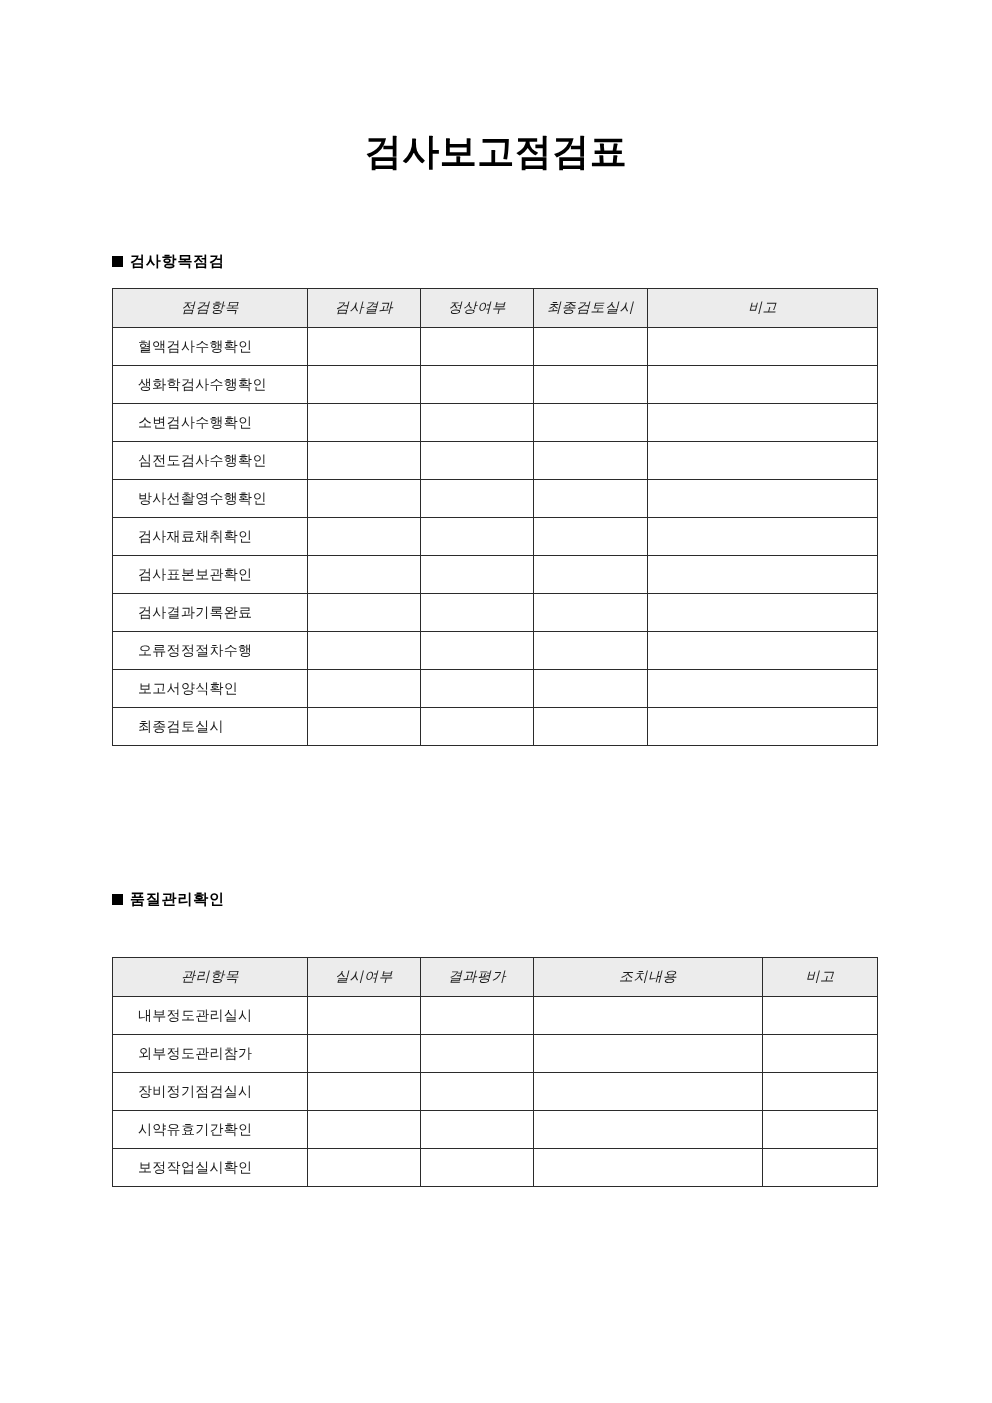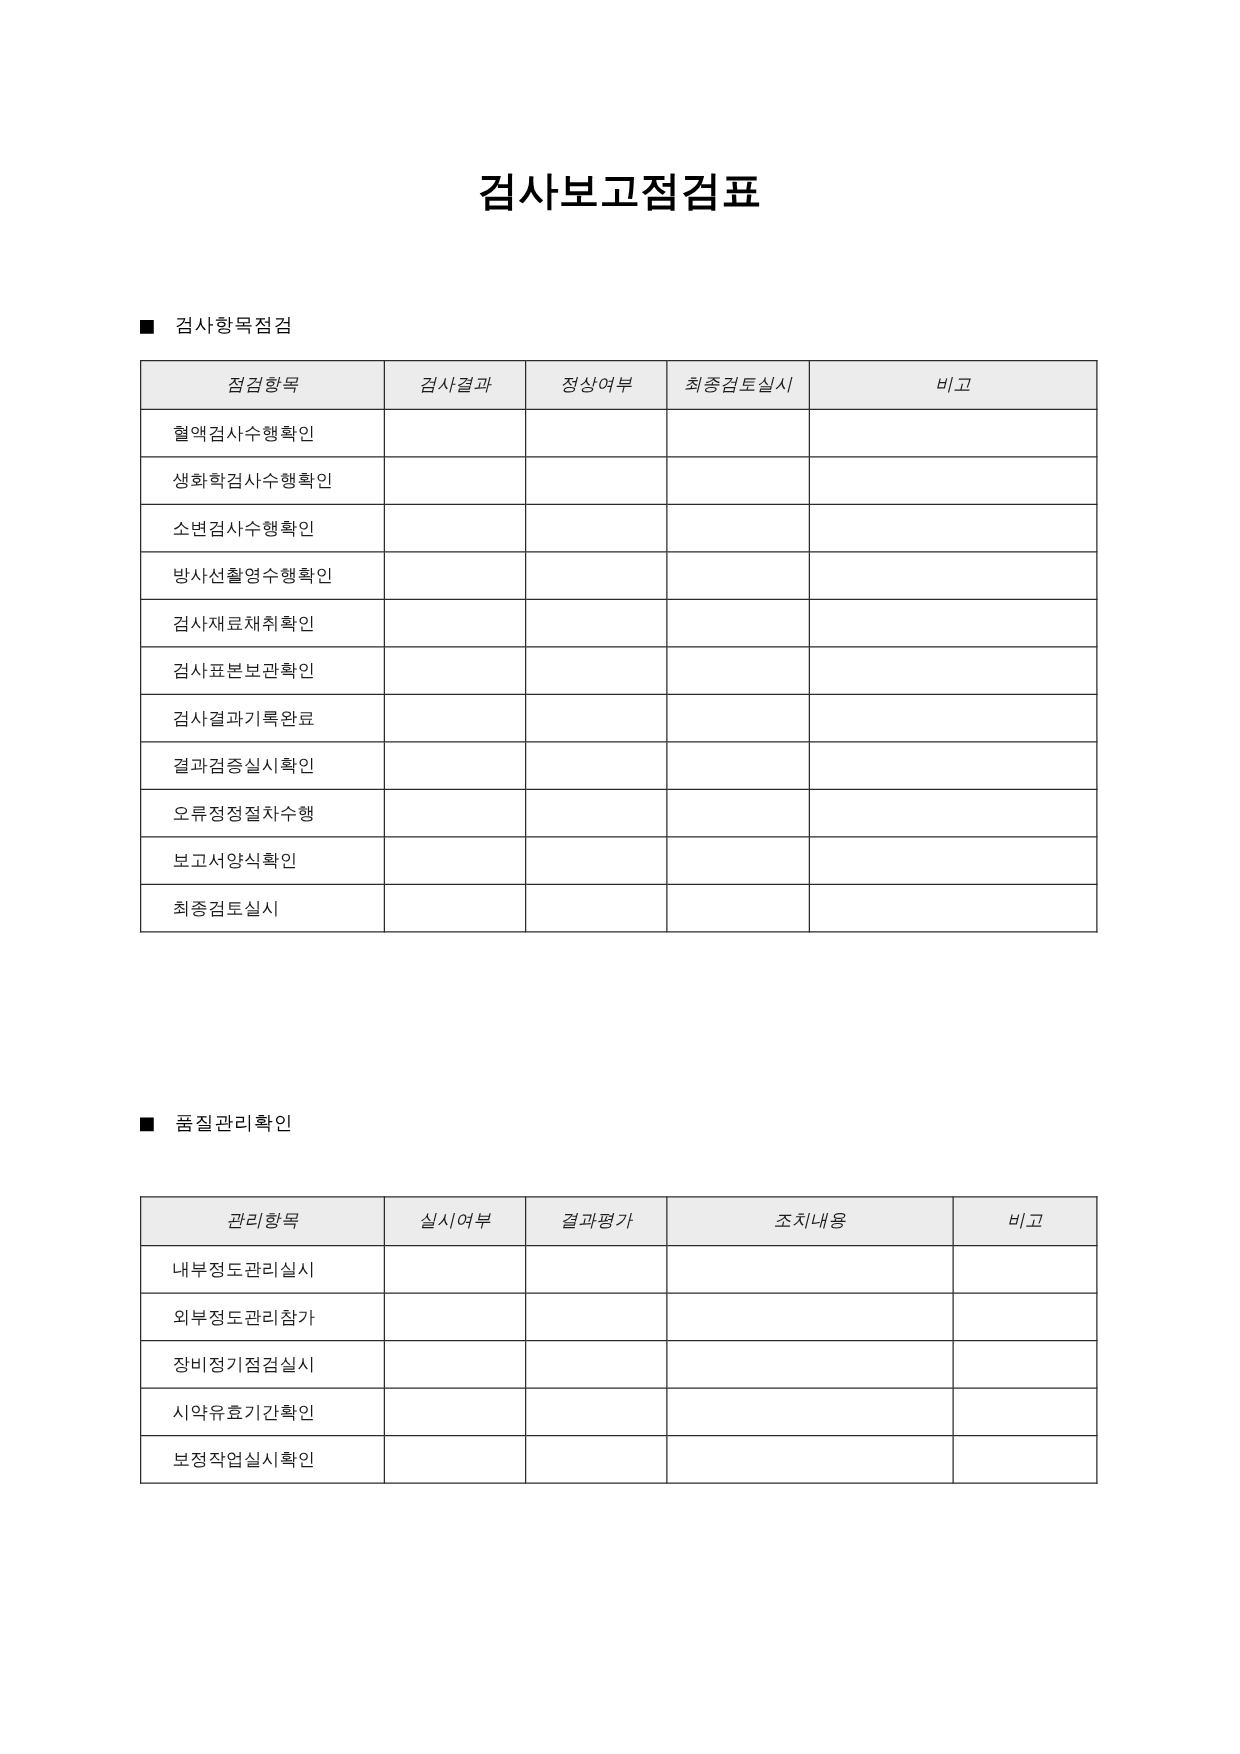--- a/index.html
+++ b/index.html
@@ -24,36 +24,36 @@
     box-sizing: border-box;
   }
 
   
   .doc-title {
     position: absolute;
     left: 0;
     top: 132px;
     width: 992px;
     text-align: center;
-    font-size: 32px;
+    font-size: 37px;
     font-weight: bold;
     letter-spacing: 0.5px;
     line-height: 40px;
     color: #000000;
   }
 
   
   .section-heading {
     position: absolute;
     left: 112px;
     display: flex;
     align-items: center;
-    gap: 17px;
+    gap: 7px;
     font-size: 15px;
-    font-weight: normal;
+    font-weight: bold;
     letter-spacing: 0.8px;
     line-height: 22px;
     color: #000000;
     white-space: nowrap;
   }
   .bullet-square {
     display: inline-block;
     width: 11px;
     height: 11px;
     background: #000000;
@@ -164,20 +164,27 @@
         <td class="blank-cell"></td>
       </tr>
       <tr>
         <td class="item-label">소변검사수행확인</td>
         <td class="blank-cell"></td>
         <td class="blank-cell"></td>
         <td class="blank-cell"></td>
         <td class="blank-cell"></td>
       </tr>
       <tr>
+        <td class="item-label">심전도검사수행확인</td>
+        <td class="blank-cell"></td>
+        <td class="blank-cell"></td>
+        <td class="blank-cell"></td>
+        <td class="blank-cell"></td>
+      </tr>
+      <tr>
         <td class="item-label">방사선촬영수행확인</td>
         <td class="blank-cell"></td>
         <td class="blank-cell"></td>
         <td class="blank-cell"></td>
         <td class="blank-cell"></td>
       </tr>
       <tr>
         <td class="item-label">검사재료채취확인</td>
         <td class="blank-cell"></td>
         <td class="blank-cell"></td>
@@ -186,27 +193,20 @@
       </tr>
       <tr>
         <td class="item-label">검사표본보관확인</td>
         <td class="blank-cell"></td>
         <td class="blank-cell"></td>
         <td class="blank-cell"></td>
         <td class="blank-cell"></td>
       </tr>
       <tr>
         <td class="item-label">검사결과기록완료</td>
-        <td class="blank-cell"></td>
-        <td class="blank-cell"></td>
-        <td class="blank-cell"></td>
-        <td class="blank-cell"></td>
-      </tr>
-      <tr>
-        <td class="item-label">결과검증실시확인</td>
         <td class="blank-cell"></td>
         <td class="blank-cell"></td>
         <td class="blank-cell"></td>
         <td class="blank-cell"></td>
       </tr>
       <tr>
         <td class="item-label">오류정정절차수행</td>
         <td class="blank-cell"></td>
         <td class="blank-cell"></td>
         <td class="blank-cell"></td>

